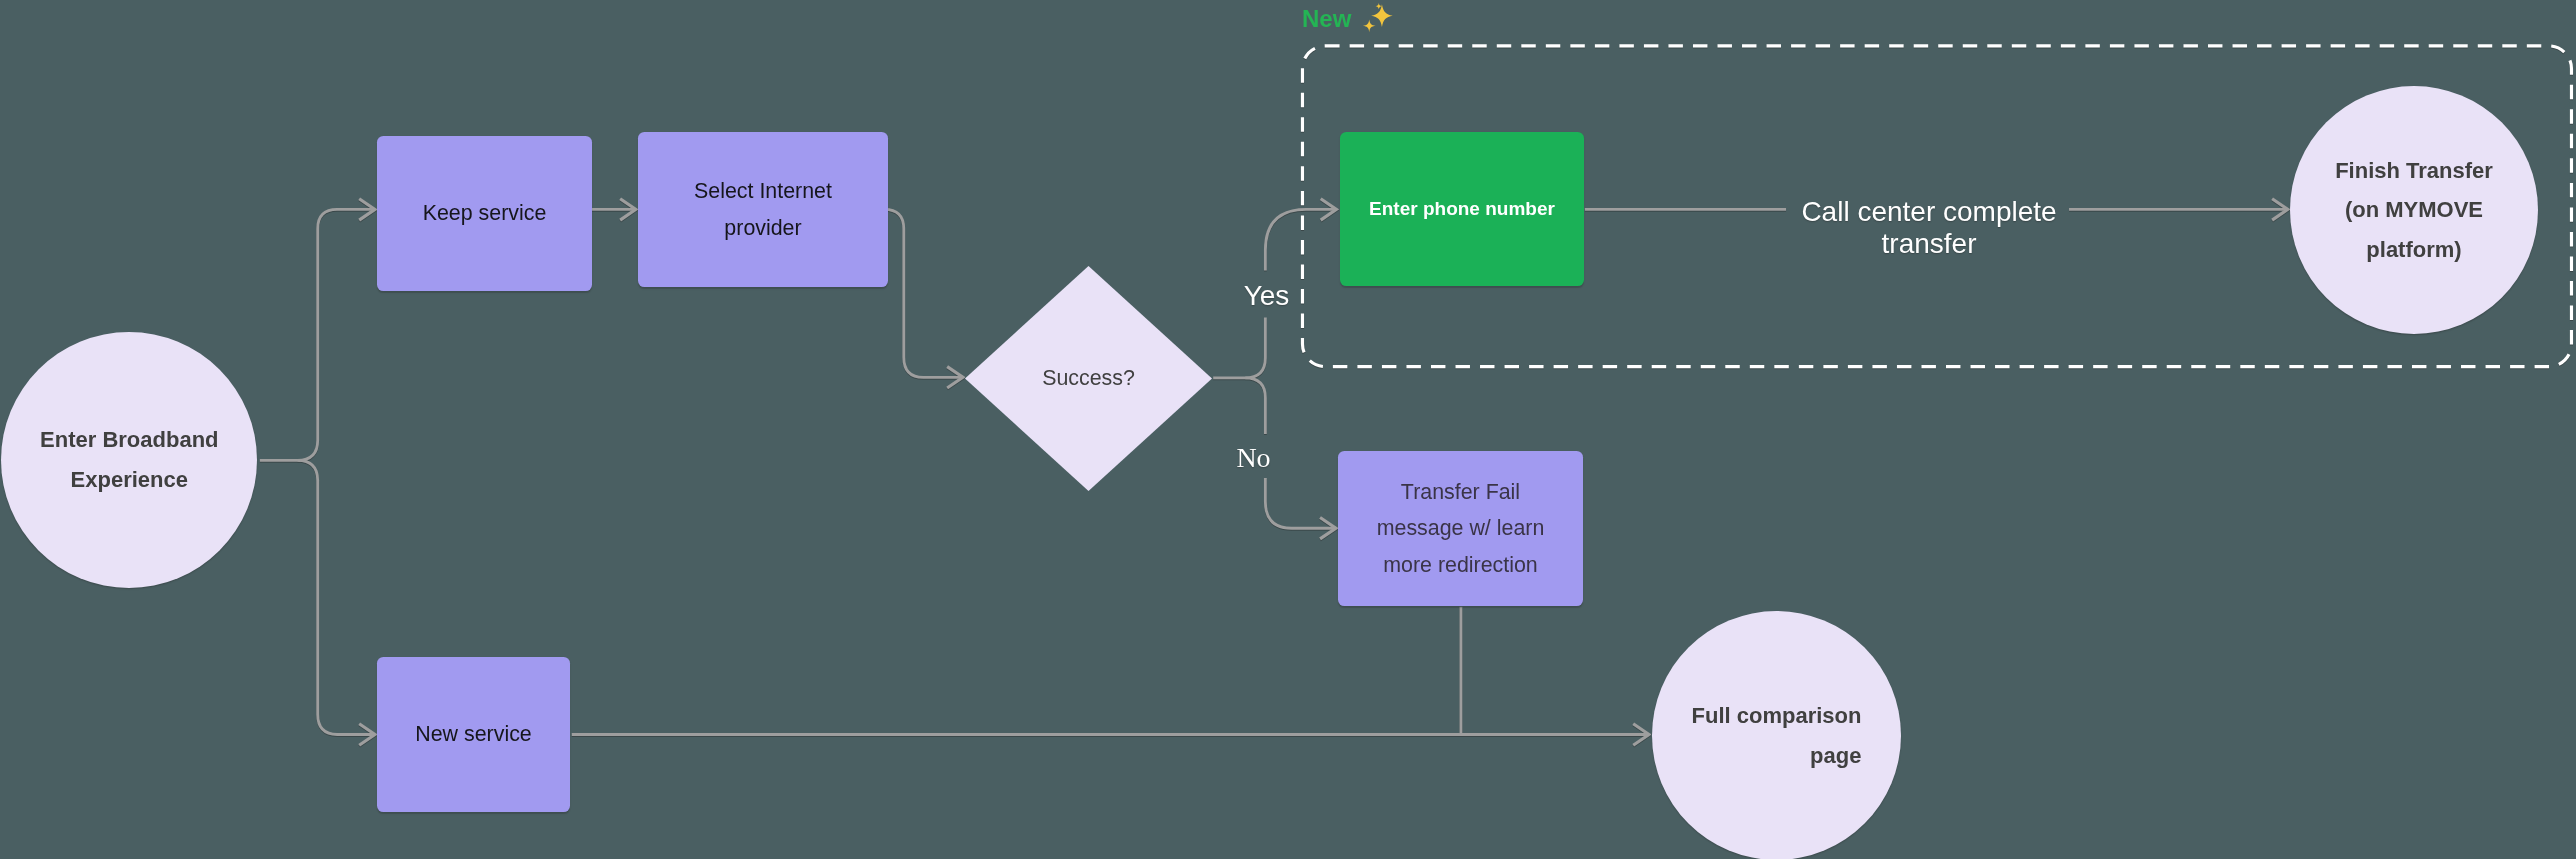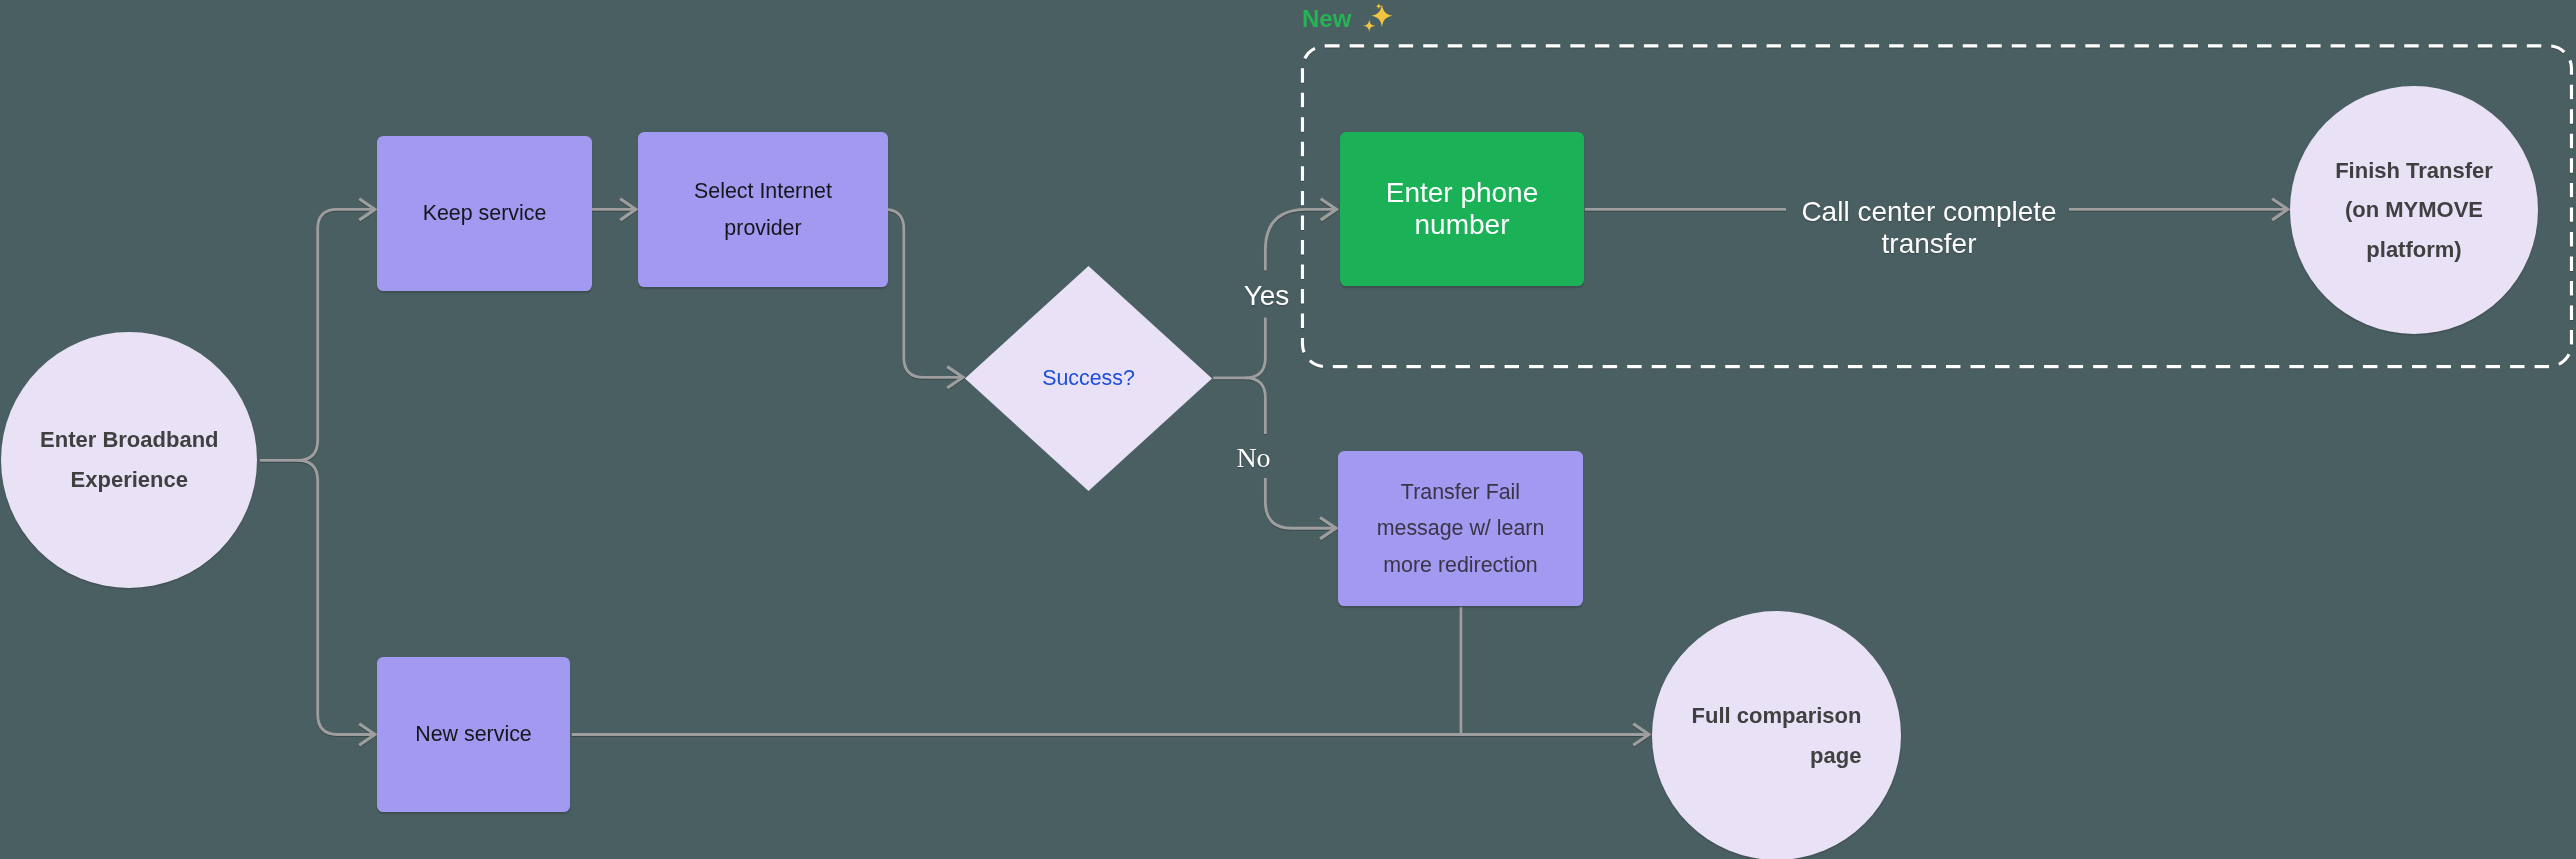--- a/index.html
+++ b/index.html
@@ -44,30 +44,31 @@
   .circle{
     background:var(--node-lavender);
     border-radius:50%;
     color:#404040;
     font-weight:bold;font-size:22px;line-height:1.8;
     box-shadow:0 1.3px 1.3px rgba(30,30,30,.25);
   }
   .diamond{
     background:var(--node-lavender);
     clip-path:polygon(50% 0,100% 50%,50% 100%,0 50%);
-    color:#1d4ed8;
+    color:#404040;
     font-size:21.4px;
     justify-content:center;
   }
   .green-box{
     background:var(--green);
     border-radius:6.3px;
     color:var(--white);
-    font-size:28px;
+    font-size:19px;
     box-shadow:0 1.3px 1.3px rgba(30,30,30,.25);
+    font-weight:bold;
   }
   .fail-box{color:#3a3447;}
   .edge-label{
     position:absolute;color:var(--white);font-size:28px;
     text-align:center;
     text-shadow:0 1.3px 1.3px rgba(30,30,30,.35);
   }
   .new-badge{
     position:absolute;left:1302px;top:2.5px;
     display:flex;align-items:center;gap:10px;

